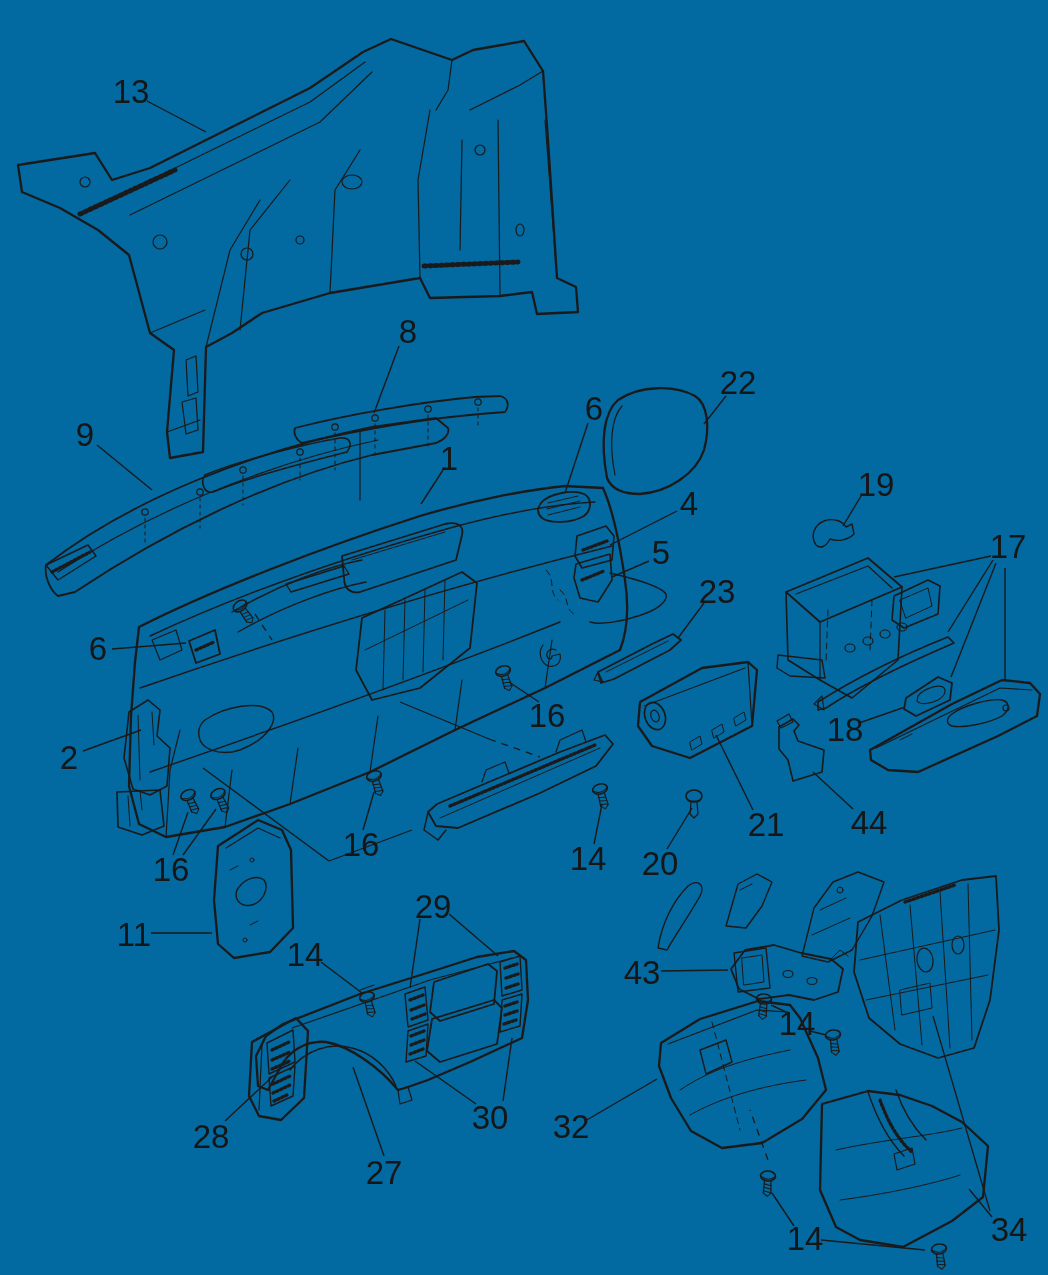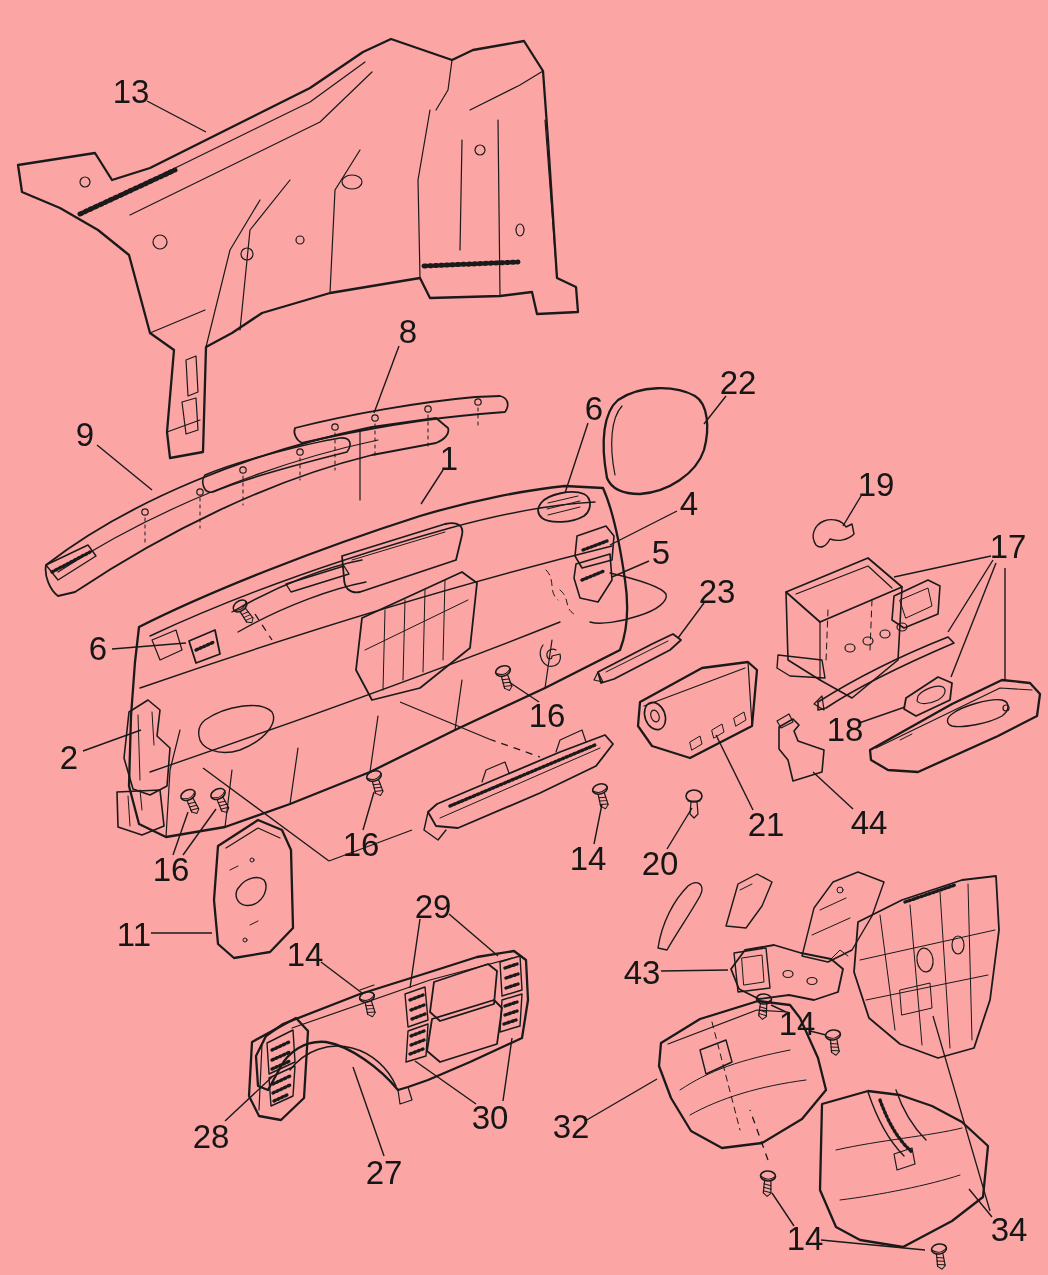--- a/index.html
+++ b/index.html
@@ -1,16 +1,16 @@
 <!DOCTYPE html>
 <html><head>
 <meta charset="utf-8">
 <style>
   html,body{margin:0;padding:0;background:#ffffff;}
-  .canvas{position:relative;width:1048px;height:1275px;background:#fca5a5;overflow:hidden;}
+  .canvas{position:relative;width:1048px;height:1275px;background:#0369a1;overflow:hidden;}
   svg{display:block;}
   .ln{fill:none;stroke:#1a1a1a;stroke-linecap:round;stroke-linejoin:round;}
   .w22{stroke-width:2.3;} .w18{stroke-width:1.8;} .w16{stroke-width:1.6;}
   .w14{stroke-width:1.4;} .w12{stroke-width:1.2;} .w10{stroke-width:1;}
   .hatch{stroke-width:5;stroke-dasharray:2 3.5;}
   .hatch2{stroke-width:3.4;stroke-dasharray:1.6 2.6;}
   .dsh{stroke-dasharray:6 5;}
   .dshf{stroke-dasharray:3 4;}
   .callout{font-family:"Liberation Sans", sans-serif;fill:#161616;}
   .leader{stroke:#1a1a1a;stroke-width:1.4;fill:none;}

